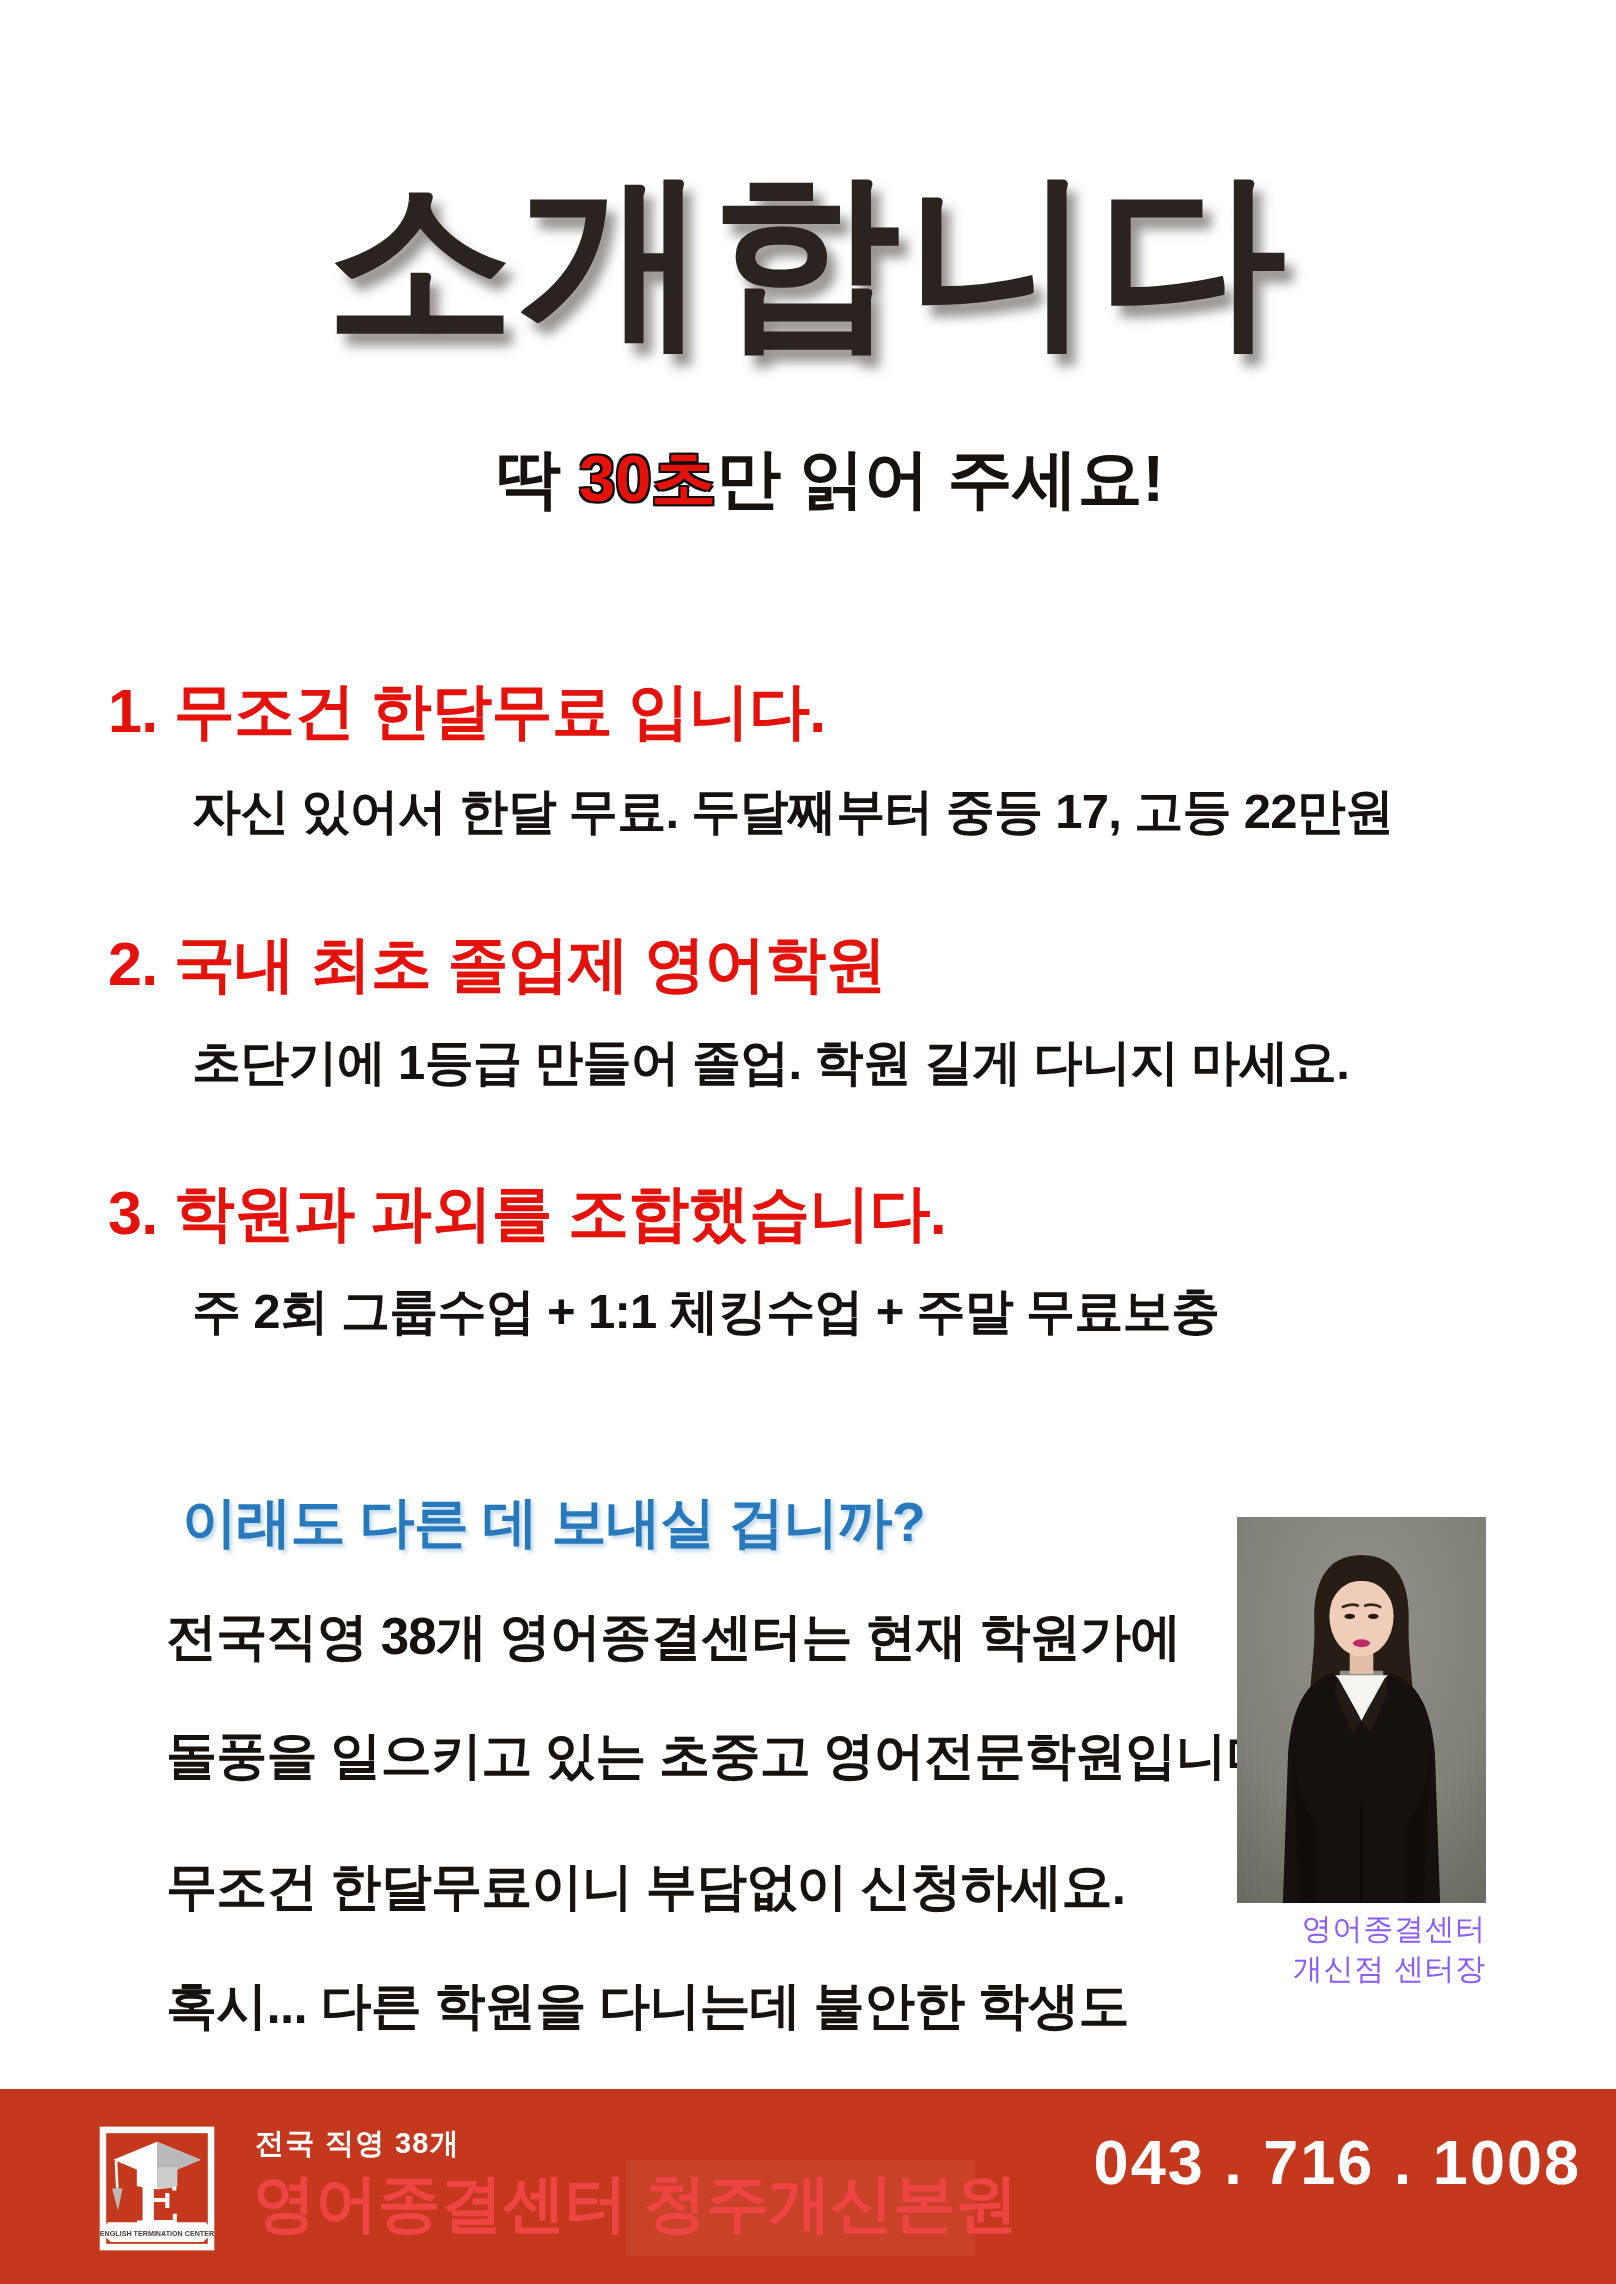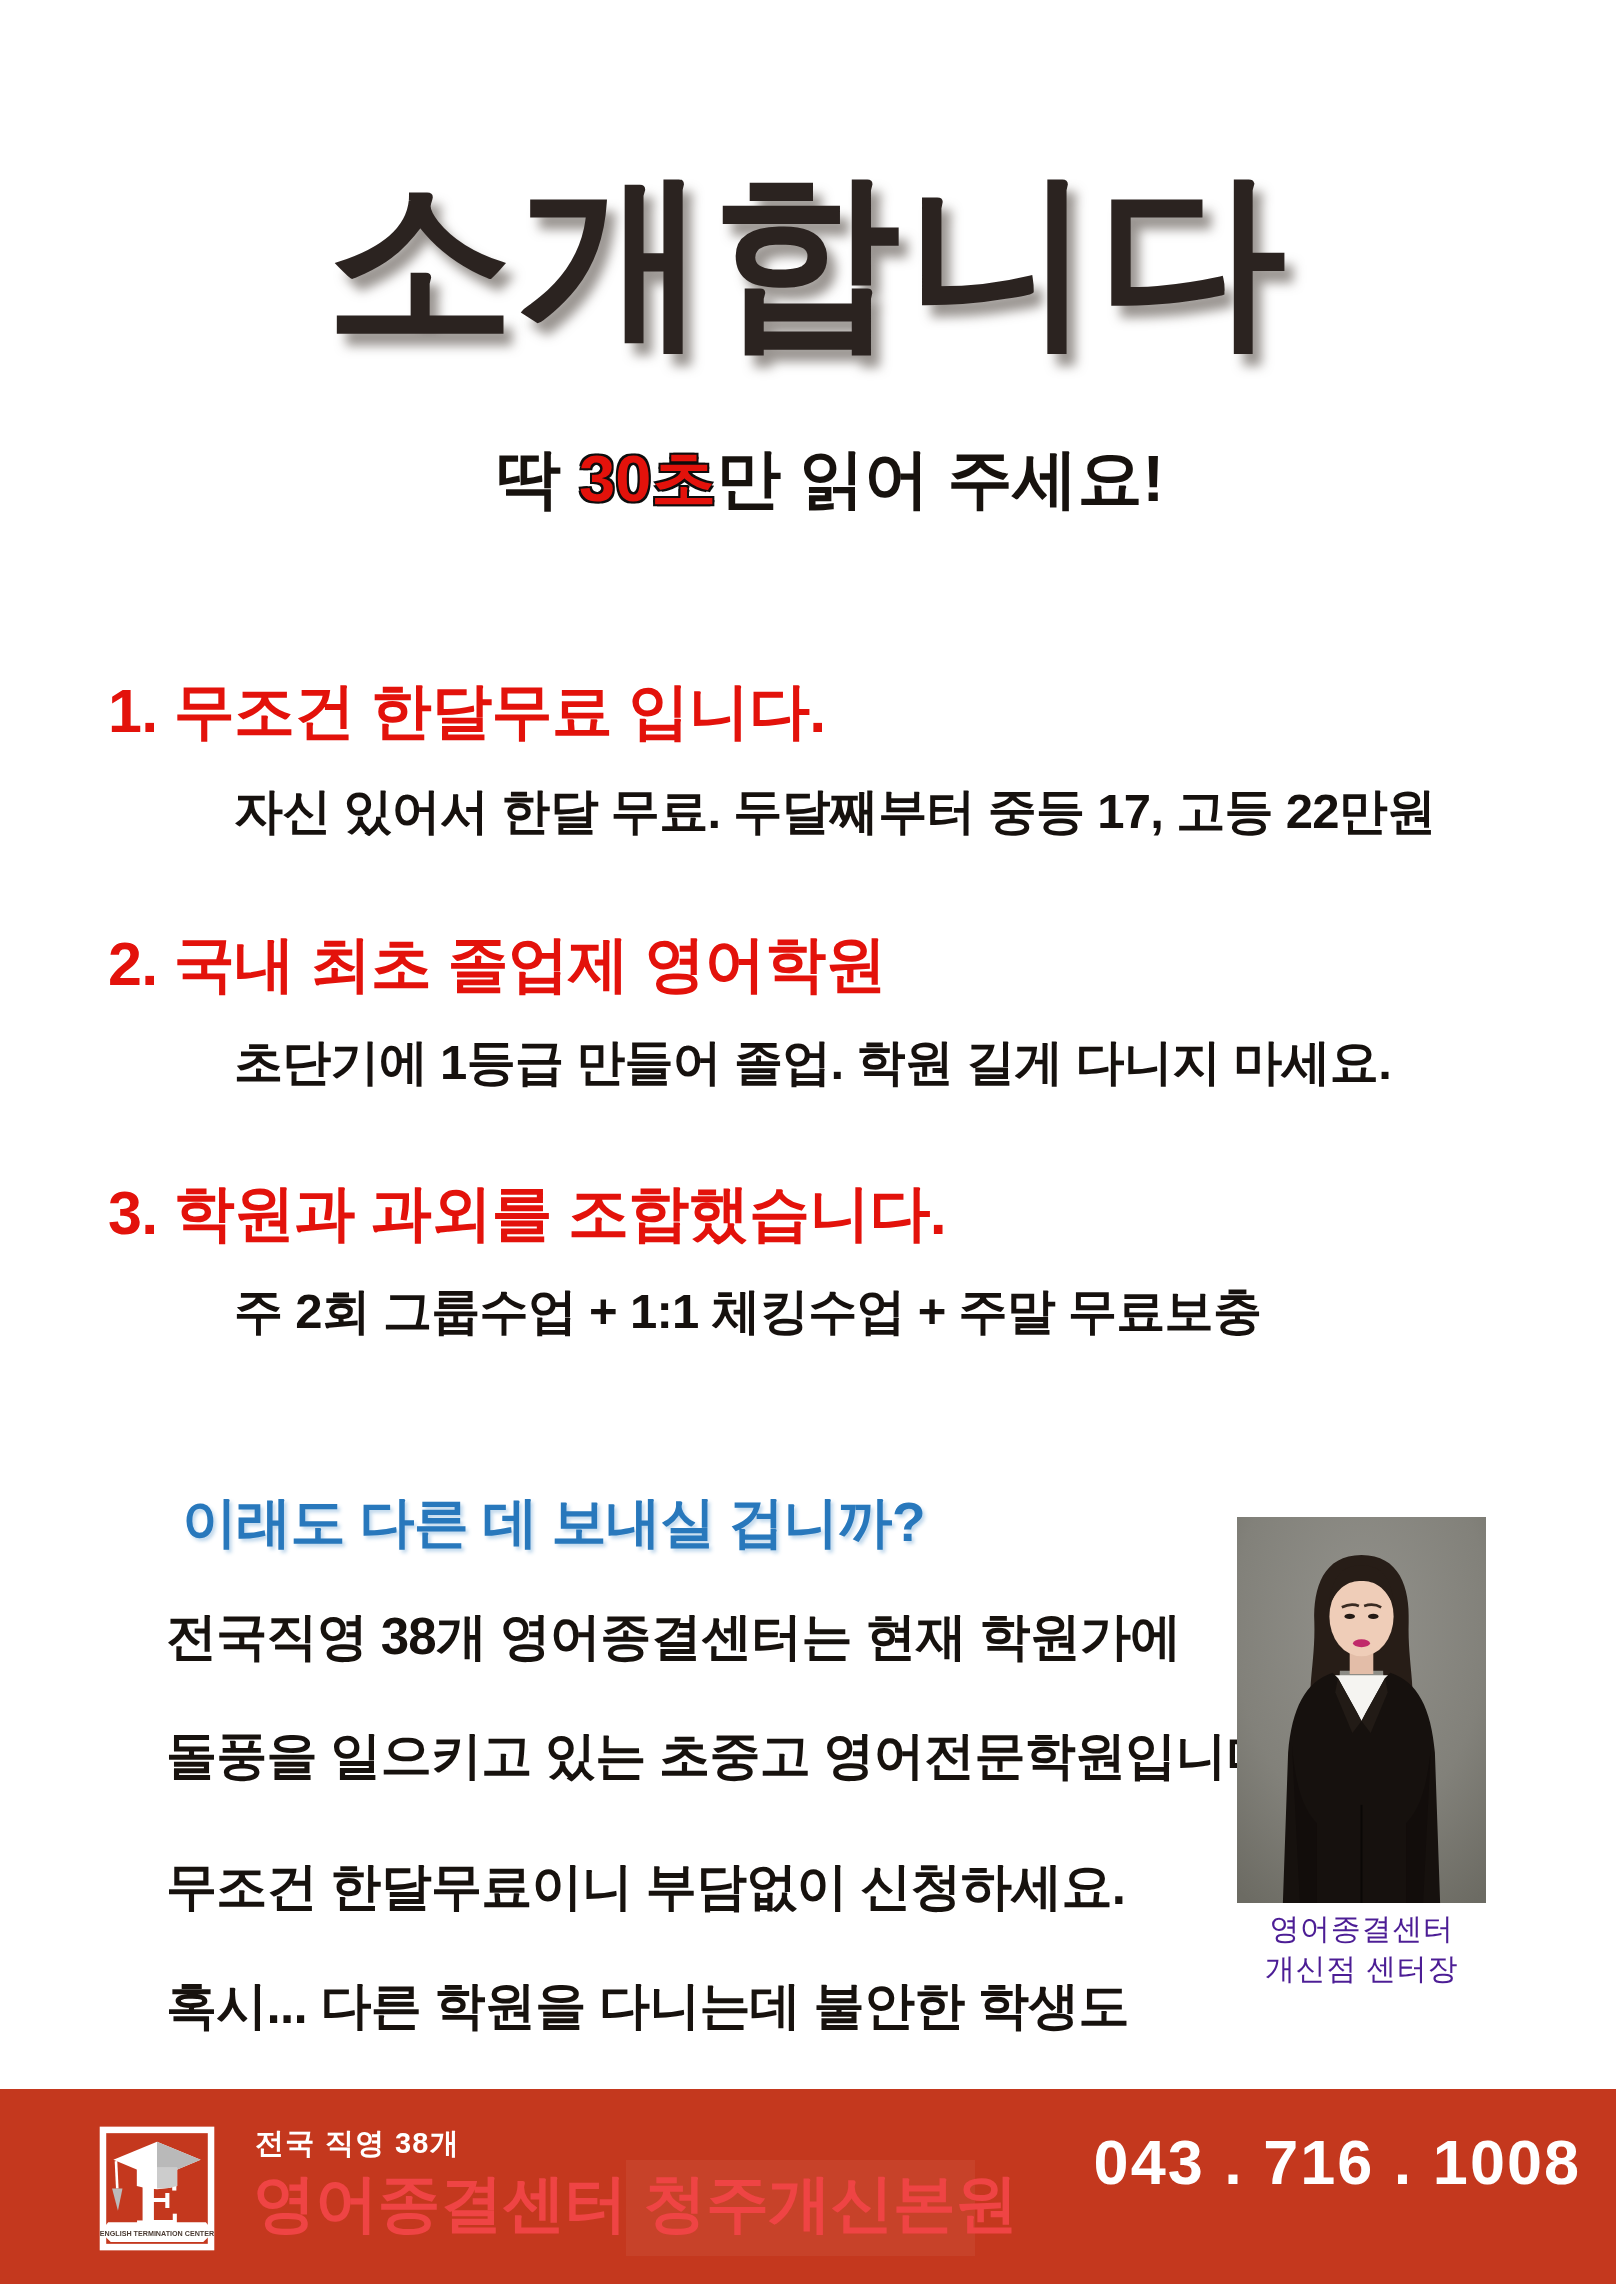--- a/index.html
+++ b/index.html
@@ -23,41 +23,41 @@
   }
   .subtitle .hl{
     color:#e3120b;
     text-shadow:-2px -2px 0 #0d0d0d, 2px -2px 0 #0d0d0d, -2px 2px 0 #0d0d0d, 2px 2px 0 #0d0d0d;
   }
   
   .pt-head{
     left:108px; font-size:61px; font-weight:800; color:#e3120b; letter-spacing:-0.7px;
   }
   .pt-detail{
-    left:192px; font-size:49px; font-weight:700; color:#16110e; letter-spacing:-0.7px;margin-left:42px;
+    left:192px; font-size:49px; font-weight:700; color:#16110e; letter-spacing:-0.7px;
   }
   .h1{top:671px}.d1{top:779px}
   .h2{top:924px}.d2{top:1030px}
   .h3{top:1173px}.d3{top:1279px}
   
   .question{
     left:182px; top:1486px; font-size:55px; font-weight:800; color:#2878bc;
     text-shadow:2.6px 3.3px 3.9px rgba(45,127,193,0.30); letter-spacing:-0.7px;
   }
   
   .para{left:166px; font-size:51px; font-weight:700; color:#17120e; letter-spacing:-0.7px;}
   .para .pline{line-height:119px; white-space:nowrap;}
   .para1{top:1577px}
   .para2{top:1827px}
   
   .photo{left:1237px; top:1517px; width:249px; height:386px;}
   .photo svg{display:block;width:100%;height:100%;}
   .caption{
-    left:1237px; top:1909px; width:249px; text-align:center;
-    font-size:30px; line-height:40px; font-weight:400; color:#4c1d95; letter-spacing:0.7px;
+    left:1237px; top:1909px; width:249px; text-align:right;
+    font-size:30px; line-height:40px; font-weight:400; color:#8b5cf6; letter-spacing:0.7px;
   }
   
   .footer{left:0; top:2089px; width:1616px; height:195px; background:#c4381e;}
   .footer-shade{left:626px; top:2160px; width:349px; height:96px; background:rgba(255,255,255,0.05);}
   .logo{left:99px; top:2126px; width:116px; height:125px;}
   .logo svg{display:block;width:100%;height:100%;}
   .network-label{left:255px; top:2124px; font-size:29px; font-weight:600; color:#ffffff; letter-spacing:1.3px;}
   .brand{left:253px; top:2161px; font-size:63px; font-weight:800; color:#ef4444; letter-spacing:-0.7px; white-space:nowrap;}
   .phone-block{left:975px; top:2126px; width:606px; text-align:right; color:#ffffff;}
   .phone{font-size:63px; font-weight:700; letter-spacing:2px; white-space:nowrap;}

